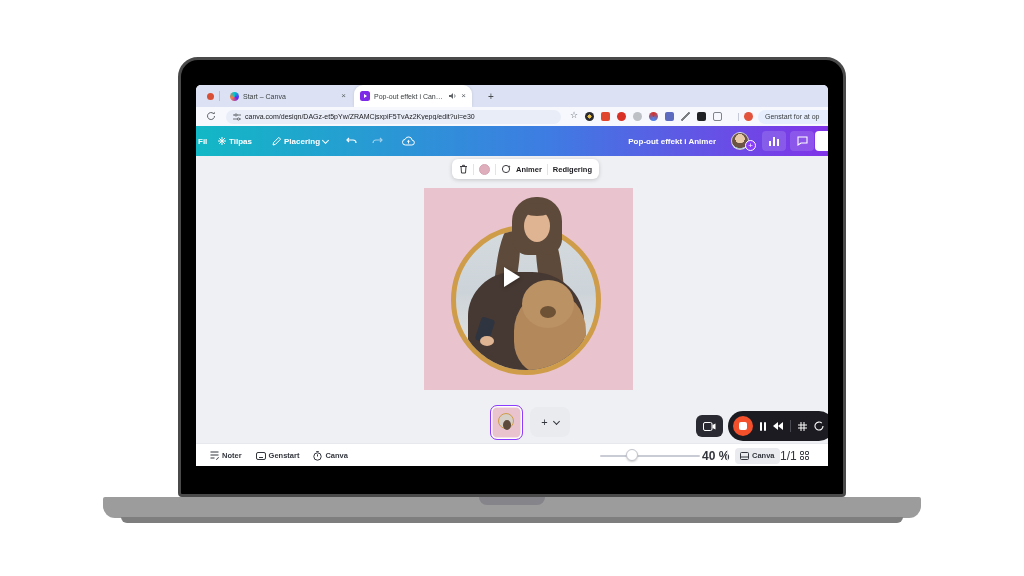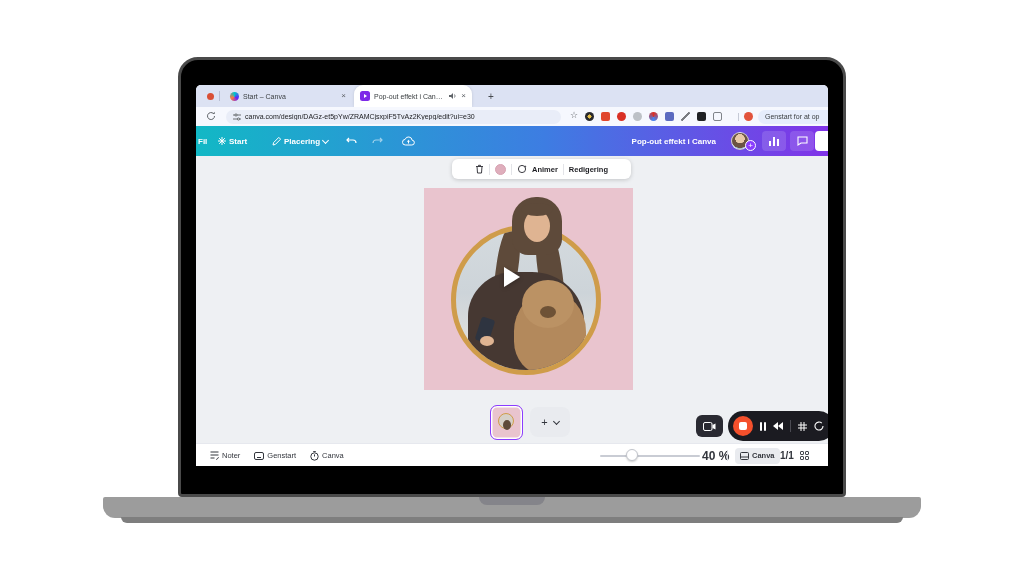--- a/index.html
+++ b/index.html
@@ -75,21 +75,21 @@
   .avatar-plus { position:absolute; left:549px; top:14px; width:11px; height:11px; border-radius:50%;
     background:#8b3dff; border:1px solid #fff; color:#fff; font-size:8px; line-height:9px; text-align:center; }
   .iconbtn { position:absolute; top:5px; width:24px; height:20px; border-radius:4px;
     background:rgba(255,255,255,.14); display:flex; align-items:center; justify-content:center; }
   .share-btn { position:absolute; left:619px; top:5px; width:30px; height:20px; background:#fff; border-radius:4px; }
 
   
   .canvas-area { position:absolute; left:0; top:71px; width:100%; height:287px; background:#eef0f3; }
 
   .ctx-toolbar { position:absolute; left:256px; top:3px; height:20px; background:#fff; border-radius:6px;
-    box-shadow:0 1px 4px rgba(0,0,0,.18); display:flex; align-items:center; gap:5px; padding:0 23px; }
+    box-shadow:0 1px 4px rgba(0,0,0,.18); display:flex; align-items:center; gap:5px; padding:0 7px; }
   .ctx-label { font-size:7.5px; font-weight:600; color:#1c1c21; white-space:nowrap; }
   .ctx-div { width:1px; height:11px; background:#e3e4e8; }
   .swatch { width:11px; height:11px; border-radius:50%; background:#dfaebc; border:1px solid #d7a2b2; }
 
   .page { position:absolute; left:228px; top:32px; width:209px; height:202px; background:#e9c4ce; }
   .ring { position:absolute; left:27px; top:37px; width:150px; height:150px; border-radius:50%;
     border:5px solid #cf9c4a; background:linear-gradient(180deg,#d4dade 0%,#cdd4d9 45%,#e9e5df 100%); overflow:hidden; }
   .hair-side-l { position:absolute; left:40px; top:-6px; width:22px; height:90px; background:#5e4a3a; border-radius:45%; transform:rotate(8deg); }
   .hair-side-r { position:absolute; left:82px; top:-6px; width:24px; height:95px; background:#5e4a3a; border-radius:45%; transform:rotate(-8deg); }
   .torso { position:absolute; left:12px; top:42px; width:116px; height:110px; background:#463832; border-radius:40% 45% 0 0; }
@@ -122,29 +122,29 @@
   .stop-sq { width:8px; height:8px; border-radius:2px; background:#fff; }
   .pause { display:flex; gap:2px; }
   .pause i { display:block; width:2.2px; height:9px; background:#fff; border-radius:1px; }
   .rewind { display:flex; }
   .rewind i { display:block; width:0; height:0; border-right:5px solid #fff; border-top:4px solid transparent; border-bottom:4px solid transparent; }
   .pill-div { width:1px; height:12px; background:#4a4a52; }
 
   
   .footer { position:absolute; left:0; top:358px; width:100%; height:23px; background:#fff; border-top:1px solid #e6e8ee; }
   .f-left { position:absolute; left:14px; top:0; height:23px; display:flex; align-items:center; gap:14px; }
-  .f-item { display:flex; align-items:center; gap:3px; font-size:7.5px; font-weight:400; color:#33363d; }
+  .f-item { display:flex; align-items:center; gap:3px; font-size:7.5px; font-weight:700; color:#33363d; }
   .slider-track { position:absolute; left:404px; top:11px; width:100px; height:2px; background:#c9ccd4; border-radius:1px; }
   .slider-knob { position:absolute; left:430px; top:5px; width:12px; height:12px; border-radius:50%; background:#fff;
     border:1px solid #c2c5cc; box-shadow:0 1px 2px rgba(0,0,0,.2); }
   .zoom-val { position:absolute; left:506px; top:0; height:23px; display:flex; align-items:center; font-size:12px; font-weight:600; color:#33363d; }
   .f-div { position:absolute; left:531px; top:6px; width:1px; height:11px; background:#dcdfe5; }
   .sider-btn { position:absolute; left:539px; top:3.5px; height:16px; padding:0 5px; background:#e9ebef; border-radius:4px;
     display:flex; align-items:center; gap:3px; font-size:7.5px; font-weight:600; color:#33363d; }
-  .page-ind { position:absolute; left:584px; top:0; height:23px; display:flex; align-items:center; font-size:10px; font-weight:700; color:#33363d; }
+  .page-ind { position:absolute; left:584px; top:0; height:23px; display:flex; align-items:center; font-size:12px; font-weight:400; color:#33363d; }
   .grid-icon { position:absolute; left:604px; top:7px; width:9px; height:9px;
     display:grid; grid-template-columns:1fr 1fr; gap:1.5px; }
   .grid-icon i { border:1px solid #45484f; border-radius:1px; }
 
   svg { display:block; }
 </style>
 </head>
 <body>
 
 <div class="stage">
@@ -221,21 +221,21 @@
     </div>
 
     <div class="canvabar">
       <div class="cb-item" style="left:2px;">
         <span>Fil</span>
       </div>
       <div class="cb-item" style="left:22px;">
         <svg width="8" height="8" viewBox="0 0 8 8">
             <path d="M4 0v8M0 4h8M1.2 1.2l5.6 5.6M6.8 1.2L1.2 6.8" stroke="#fff" stroke-width="1"></path>
           </svg>
-        <span>Start</span>
+        <span>Tilpas</span>
       </div>
       <div class="cb-item" style="left:76px;">
         <svg width="9" height="9" viewBox="0 0 9 9">
             <path d="M1 8l.6-2.4L6.8.4l1.8 1.8L3.4 7.4z" fill="none" stroke="#fff" stroke-width="1"></path>
           </svg>
         <span>Placering</span>
         <span class="chev"></span>
       </div>
       <div class="cb-item" style="left:150px;">
         <svg width="11" height="10" viewBox="0 0 11 10">
@@ -247,21 +247,21 @@
             <path d="M8 2l2 2-2 2M10 4H4a3 3 0 00-3 3" fill="none" stroke="#fff" stroke-width="1.2"></path>
           </svg>
       </div>
       <div class="cb-item" style="left:206px;">
         <svg width="13" height="11" viewBox="0 0 13 11">
             <path d="M3.5 9a2.8 2.8 0 01-.4-5.6 3.6 3.6 0 017 .8A2.4 2.4 0 019.8 9z" fill="none" stroke="#fff" stroke-width="1"></path>
             <path d="M6.5 7.5v-3M5.2 5.6l1.3-1.3 1.3 1.3" fill="none" stroke="#fff" stroke-width="1"></path>
           </svg>
       </div>
 
-      <div class="cb-title">Pop-out effekt i Canva</div>
+      <div class="cb-title">Pop-out effekt i Animer</div>
       <div class="avatar"></div>
       <div class="avatar-plus">+</div>
       <div class="iconbtn" style="left:566px;">
         <svg width="10" height="9" viewBox="0 0 10 9">
             <g fill="#fff">
               <rect x="0" y="4" width="2" height="5"></rect>
               <rect x="4" y="0" width="2" height="9"></rect>
               <rect x="8" y="2" width="2" height="7"></rect>
             </g>
           </svg>

